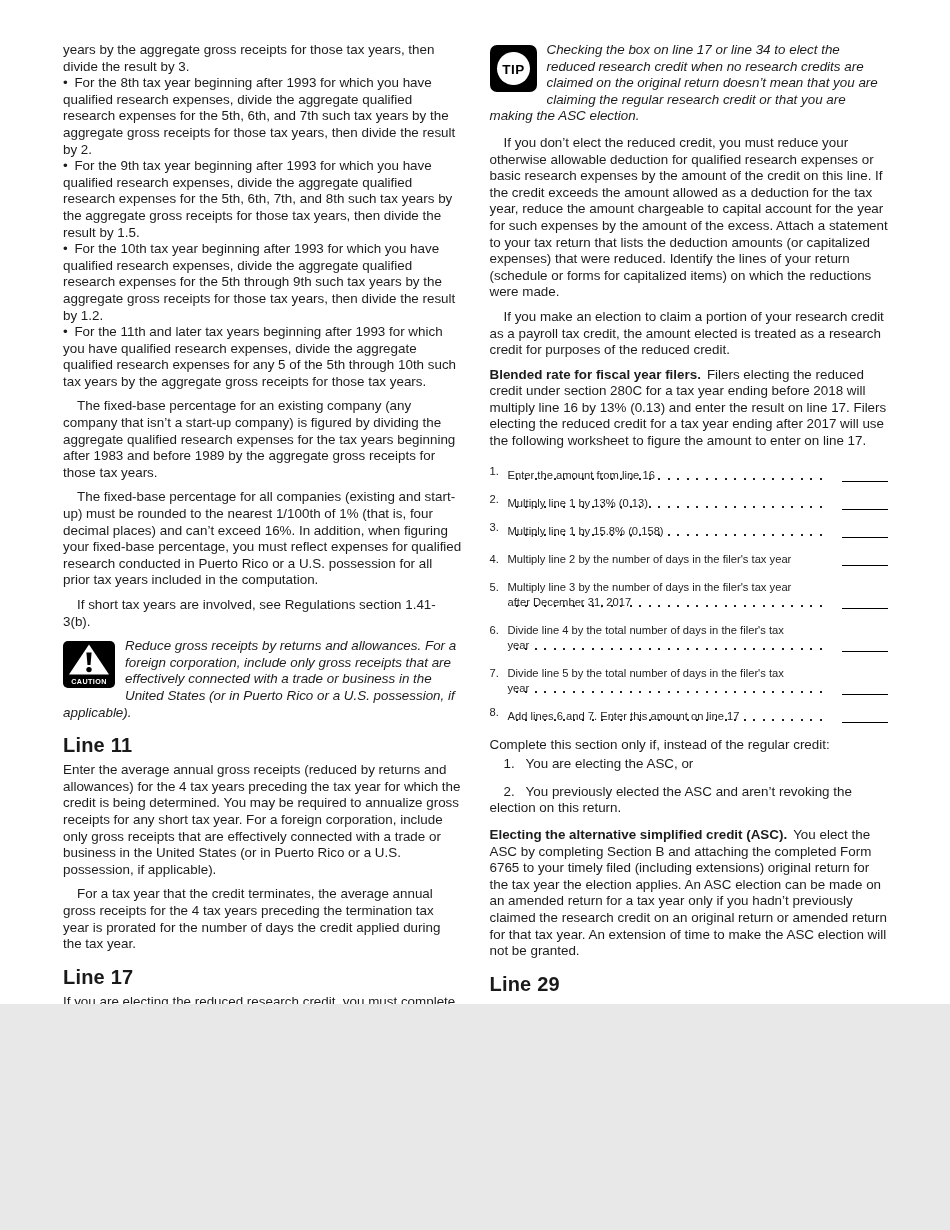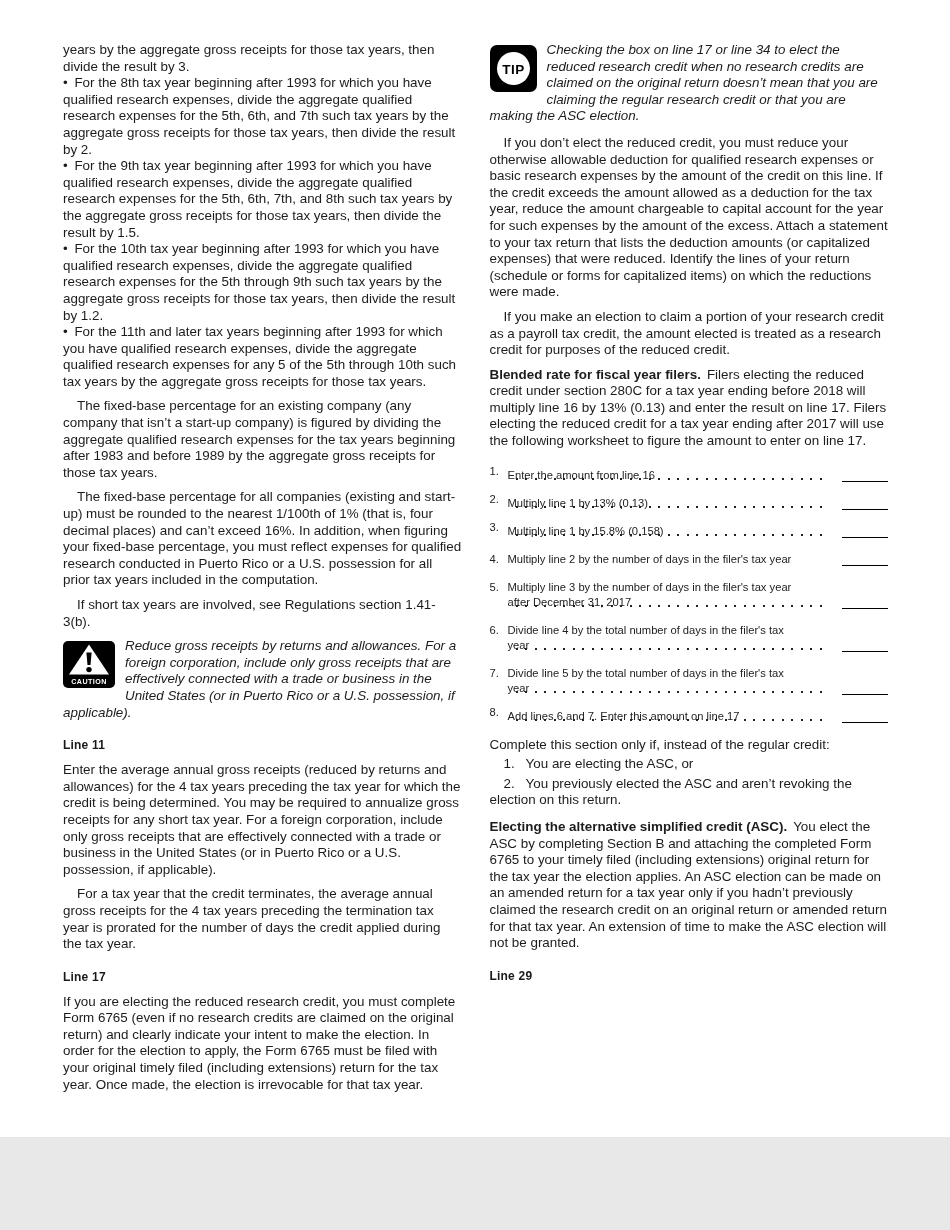--- a/index.html
+++ b/index.html
@@ -1,35 +1,35 @@
 <!DOCTYPE html>
 <html><head>
 <meta charset="utf-8">
 <style>
   html,body{margin:0;padding:0;background:#e8e8e8;}
   .page{
     position:relative;
-    width:950px;height:1137px;
+    width:950px;height:1004px;
     margin:0 auto;
     background:#ffffff;
     font-family:"Liberation Sans","DejaVu Sans",sans-serif;
     color:#1c1c1c;
     box-sizing:border-box;
     padding:42px 62px 0 63px;
     overflow:hidden;
   }
   .cols{display:flex;gap:28px;}
   .col{flex:1;min-width:0;font-size:13.4px;line-height:16.6px;}
   p{margin:0 0 8px 0;}
   p.tight{margin-bottom:0;}
   p.indent{text-indent:14px;}
   p.bullet{margin-bottom:0;}
   p.bullet::before{content:"\2022\2002";}
   .italic{font-style:italic;}
-  h2.line-head{font-size:12px;line-height:23px;margin:13px 0 5px 0;color:#1a1a1a;letter-spacing:.2px;}
+  h2.line-head{font-size:20px;line-height:23px;margin:13px 0 5px 0;color:#1a1a1a;letter-spacing:.2px;}
   h1.section-head{font-size:22.5px;line-height:27px;margin:16px 0 6px 0;color:#1a1a1a;letter-spacing:.2px;}
   .runin{margin-right:6px;text-align:right;}
   .notice{margin:4px 0 10px 0;overflow:visible;}
   .notice .icon-box{float:left;margin:3px 10px 3px 0;border-radius:6px;}
   .notice::after{content:"";display:block;clear:both;}
   .numbered{ text-indent:14px; white-space:pre-wrap;}
   
   .worksheet{margin:18px 0 6px 0;font-size:11.2px;line-height:15px;color:#222;}
   .ws-row{display:flex;margin-bottom:13px;}
   .ws-num{flex:none;width:18px;}
@@ -209,21 +209,21 @@
             </div>
           <div class="ws-ans">
               <span class="ans-line"></span>
             </div>
         </div>
 
       </div>
 
       <p class="tight">Complete this section only if, instead of the regular credit:</p>
       <p class="numbered tight" style="margin-top:3px;">1.&nbsp;&nbsp; You are electing the ASC, or</p>
-      <p class="numbered" style="margin-top:3px;">2.&nbsp;&nbsp; You previously elected the ASC and aren’t revoking the election on this return.</p>
+      <p class="numbered" style="margin-top:11px;">2.&nbsp;&nbsp; You previously elected the ASC and aren’t revoking the election on this return.</p>
       <p style="margin-top:10px;"><b class="runin">Electing the alternative simplified credit (ASC).</b><span>You elect the ASC by completing Section B and attaching the completed Form 6765 to your timely filed (including extensions) original return for the tax year the election applies. An ASC election can be made on an amended return for a tax year only if you hadn’t previously claimed the research credit on an original return or amended return for that tax year. An extension of time to make the ASC election will not be granted.</span></p>
 
       <h2 class="line-head">Line 29</h2>
     </div>
   </div>
 
   <div class="footer">-4-</div>
 </div>
 
 </body></html>

